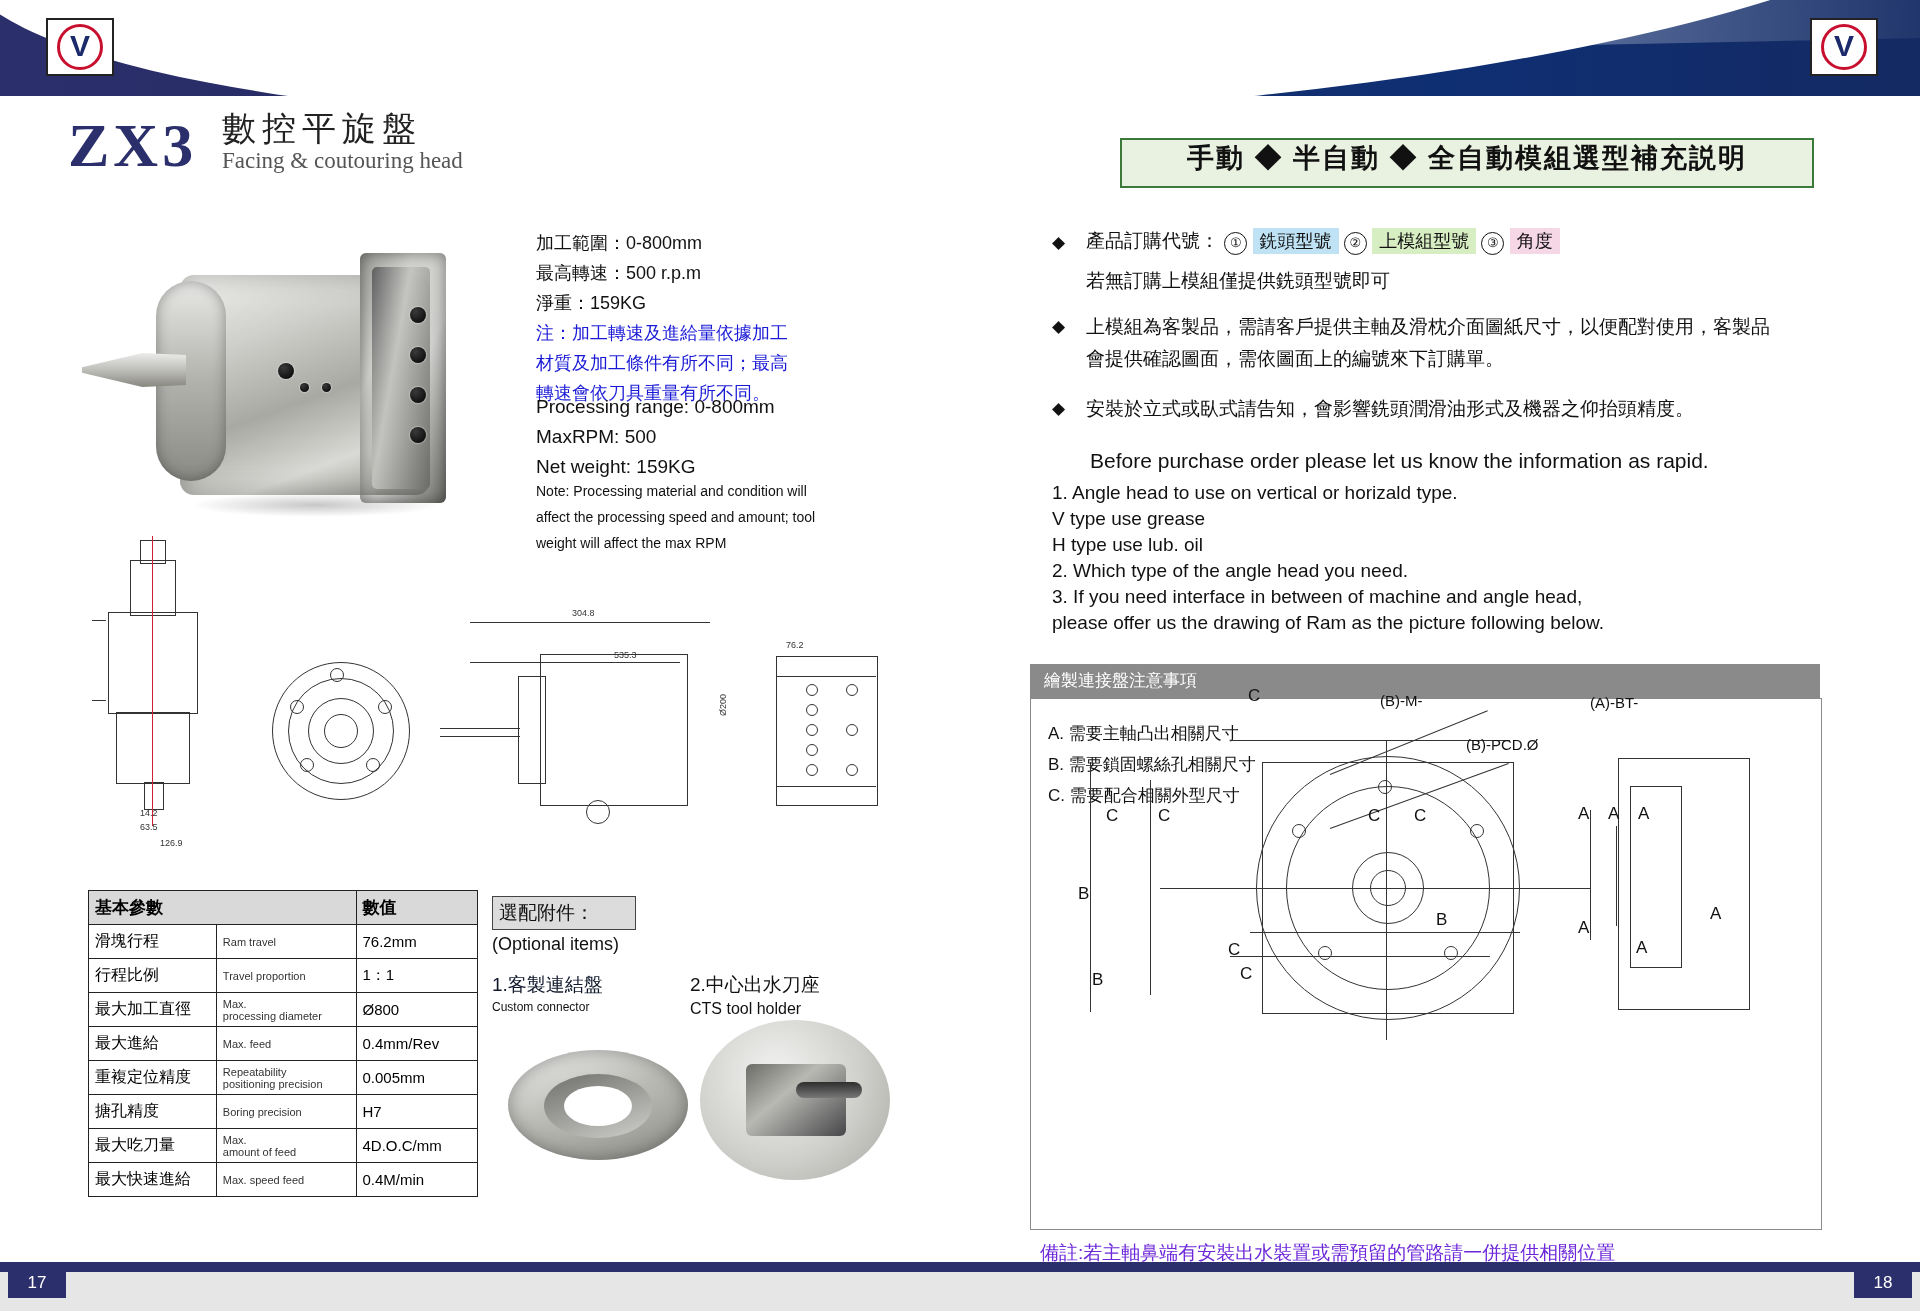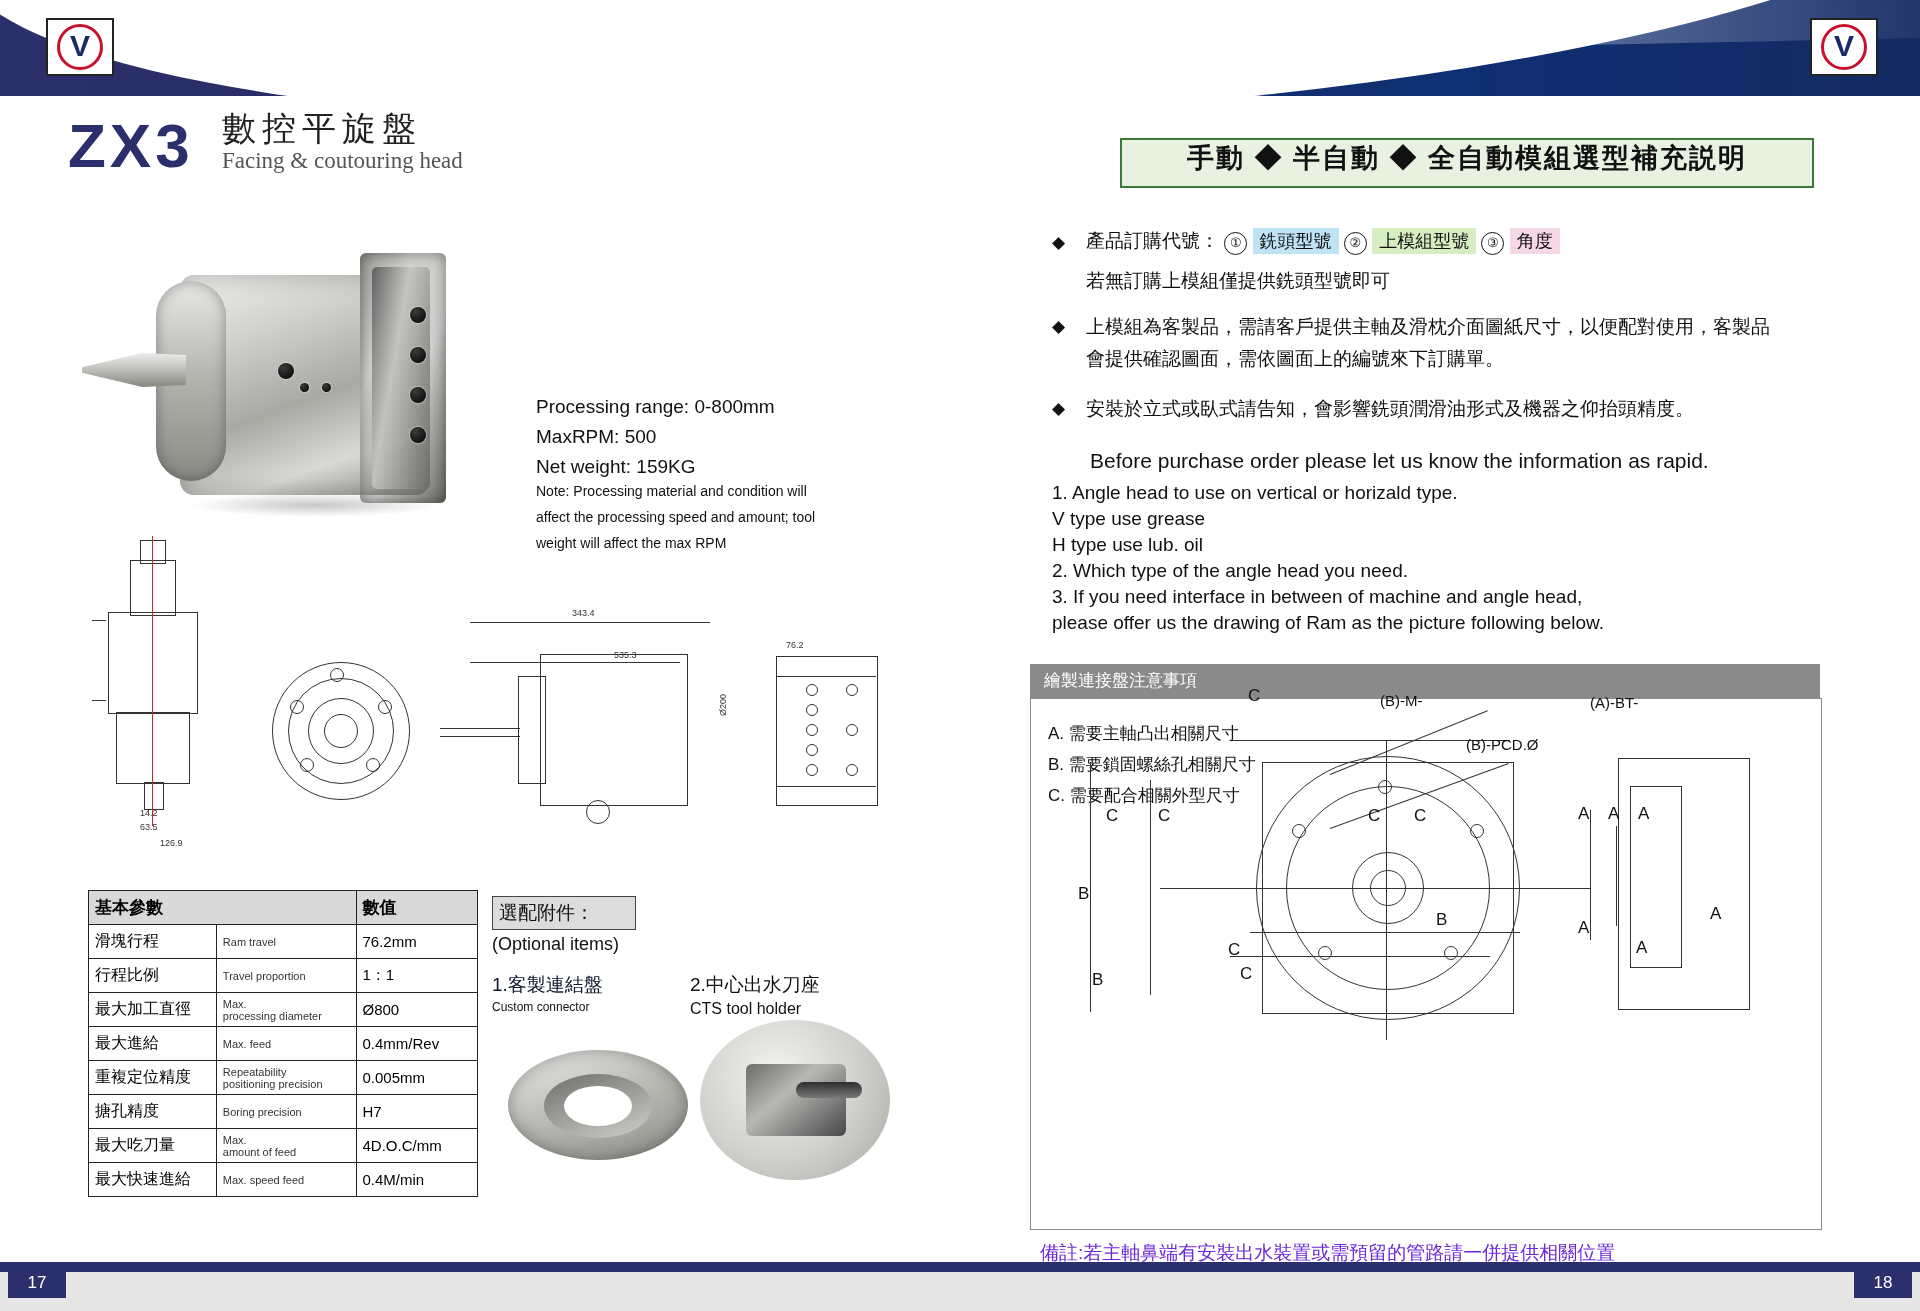--- a/index.html
+++ b/index.html
@@ -28,21 +28,21 @@
   .logo{position:absolute;width:64px;height:54px;border:2px solid #222;background:#fff;}
   .logo .ring{position:absolute;left:50%;top:50%;transform:translate(-50%,-50%);width:40px;height:40px;
     border:3px solid #c8102e;border-radius:50%;}
   .logo .v{position:absolute;left:50%;top:50%;transform:translate(-50%,-55%);
     color:#1b2a6b;font-size:30px;font-weight:bold;line-height:1;}
   #logo-left{left:46px;top:18px;}
   #logo-right{left:1810px;top:18px;}
 
   
   .title-zx3{position:absolute;left:68px;top:110px;font-size:62px;font-weight:bold;color:#2b2f6b;
-    letter-spacing:4px;font-family:Liberation Sans, sans-serif;}
+    letter-spacing:4px;font-family:Liberation Serif, serif;}
   .title-cn{position:absolute;left:222px;top:106px;font-size:34px;color:#222;letter-spacing:6px;}
   .title-en{position:absolute;left:222px;top:148px;font-size:23px;color:#555;font-family:Liberation Serif, serif;}
 
   .spec-cn{position:absolute;left:536px;top:228px;font-size:18px;color:#111;line-height:30px;}
   .spec-cn .note{color:#1a1ad6;}
   .spec-en{position:absolute;left:536px;top:392px;font-size:19px;color:#111;line-height:30px;}
   .spec-note-en{position:absolute;left:536px;top:478px;font-size:14px;color:#111;line-height:26px;}
 
   
   .photo{position:absolute;left:60px;top:235px;width:460px;height:300px;}
@@ -172,20 +172,28 @@
     <div class="slide"></div>
     <div class="dot" style="left:218px;top:128px;"></div>
     <div class="dot s" style="left:240px;top:148px;"></div>
     <div class="dot s" style="left:262px;top:148px;"></div>
     <div class="dot" style="left:350px;top:72px;"></div>
     <div class="dot" style="left:350px;top:112px;"></div>
     <div class="dot" style="left:350px;top:152px;"></div>
     <div class="dot" style="left:350px;top:192px;"></div>
   </div>
 
+  <div class="spec-cn">
+    <div>加工範圍：0-800mm</div>
+    <div>最高轉速：500 r.p.m</div>
+    <div>淨重：159KG</div>
+    <div class="note">注：加工轉速及進給量依據加工</div>
+    <div class="note">材質及加工條件有所不同；最高</div>
+    <div class="note">轉速會依刀具重量有所不同。</div>
+  </div>
   <div class="spec-en">
     <div>Processing range: 0-800mm</div>
     <div>MaxRPM: 500</div>
     <div>Net weight: 159KG</div>
   </div>
   <div class="spec-note-en">
     <div>Note: Processing material and condition will</div>
     <div>affect the processing speed and amount; tool</div>
     <div>weight will affect the max RPM</div>
   </div>
@@ -213,21 +221,21 @@
     <div class="dwg-circ" style="left:378px;top:700px;width:12px;height:12px;"></div>
     <div class="dwg-circ" style="left:300px;top:758px;width:12px;height:12px;"></div>
     <div class="dwg-circ" style="left:366px;top:758px;width:12px;height:12px;"></div>
 
     <div class="dwg-rect" style="left:540px;top:654px;width:146px;height:150px;"></div>
     <div class="dwg-rect" style="left:518px;top:676px;width:26px;height:106px;"></div>
     <div class="dwg-line" style="left:440px;top:728px;width:80px;height:1px;"></div>
     <div class="dwg-line" style="left:440px;top:736px;width:80px;height:1px;"></div>
     <div class="dwg-line" style="left:470px;top:622px;width:240px;height:1px;"></div>
     <div class="dwg-line" style="left:470px;top:662px;width:210px;height:1px;"></div>
-    <div class="dwg-txt" style="left:572px;top:608px;">343.4</div>
+    <div class="dwg-txt" style="left:572px;top:608px;">304.8</div>
     <div class="dwg-txt" style="left:614px;top:650px;">535.3</div>
     <div class="dwg-txt" style="left:712px;top:700px;transform:rotate(-90deg);">Ø200</div>
     <div class="dwg-circ" style="left:586px;top:800px;width:22px;height:22px;"></div>
 
     <div class="dwg-rect" style="left:776px;top:656px;width:100px;height:148px;"></div>
     <div class="dwg-line" style="left:776px;top:676px;width:100px;height:1px;"></div>
     <div class="dwg-line" style="left:776px;top:786px;width:100px;height:1px;"></div>
     <div class="dwg-txt" style="left:786px;top:640px;">76.2</div>
     <div class="dwg-circ" style="left:806px;top:684px;width:10px;height:10px;"></div>
     <div class="dwg-circ" style="left:806px;top:704px;width:10px;height:10px;"></div>

